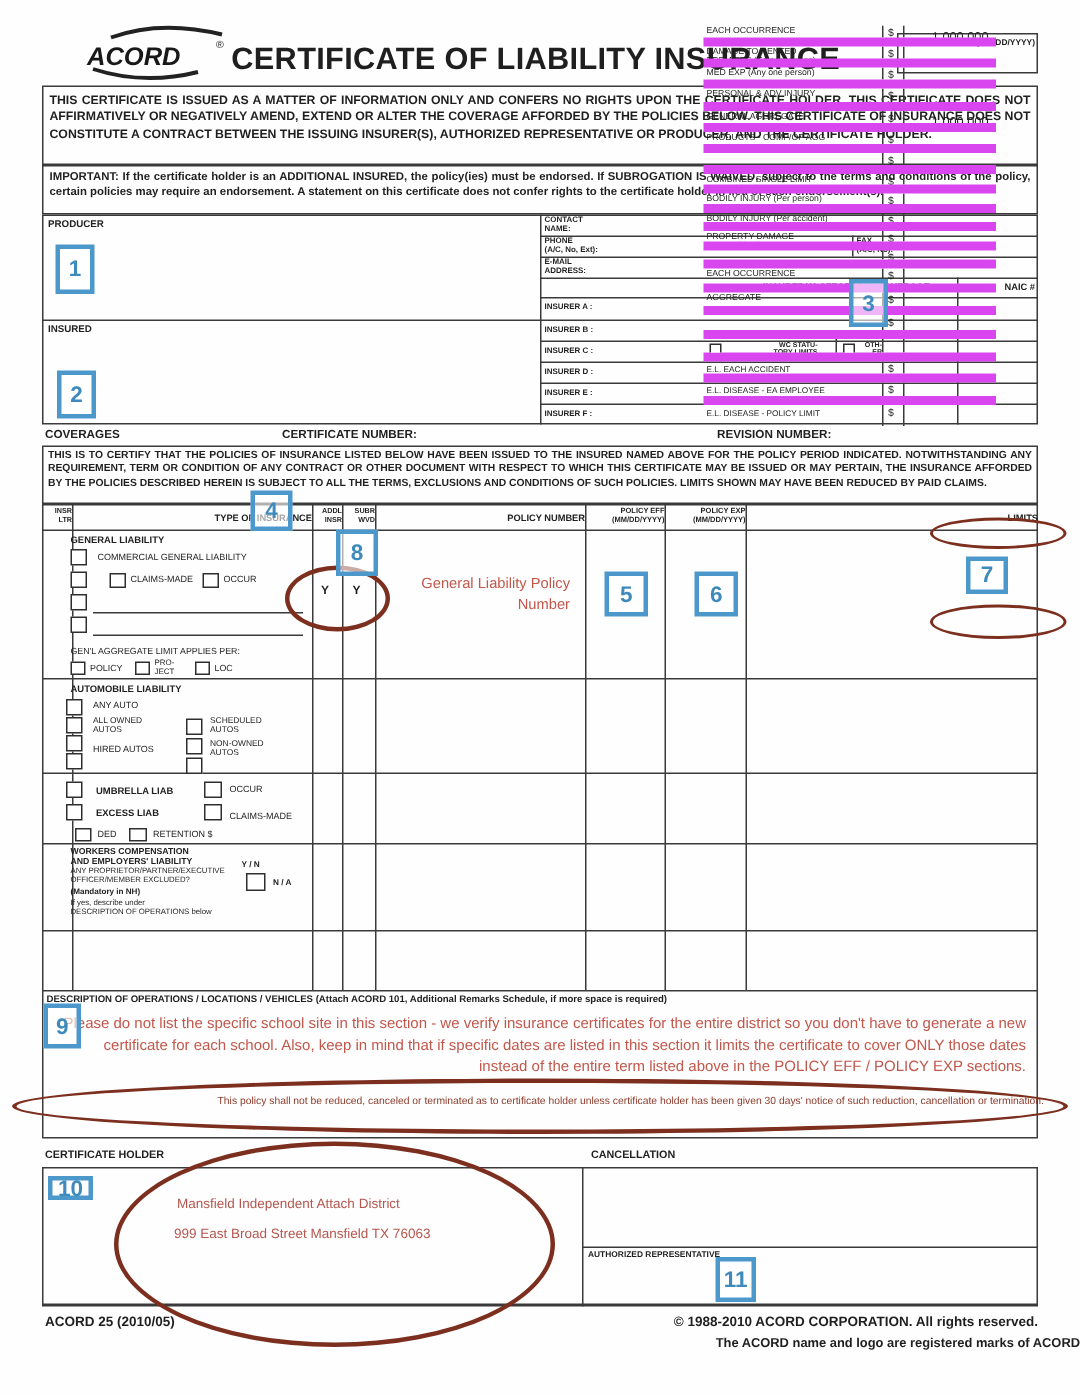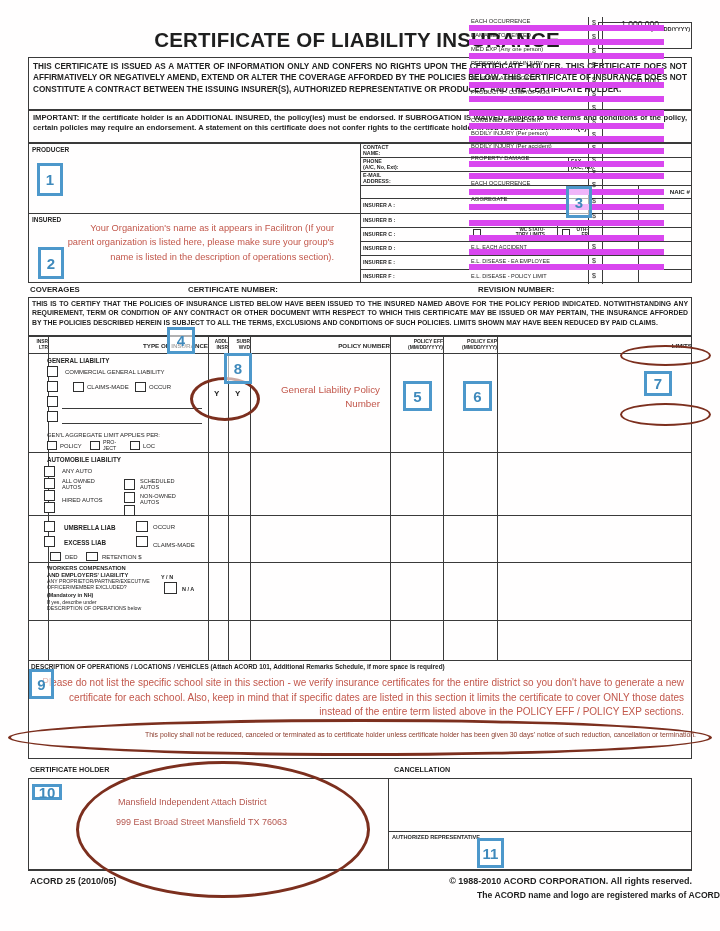--- a/index.html
+++ b/index.html
@@ -27,35 +27,42 @@
   .limrow .ld{width:14px;border-right:1px solid #3a3a3a;font-size:7px;padding:2px 0 0 3px;box-sizing:border-box;}
   .limrow .lv{flex:1;font-size:8.5px;text-align:right;padding:2px 5px 0 0;}
   .lab{font-size:6.5px;font-weight:bold;}
   .slab{font-size:5.3px;font-weight:bold;line-height:1.1;}
 </style>
 </head>
 <body>
 
 <div id="page">
 
+  <div class="abs" style="left:52px;top:16px;width:110px;height:40px;">
+    <svg width="110" height="40" viewBox="0 0 110 40">
+      <path d="M22,9 Q55,-3 96,7" stroke="#222" fill="none" stroke-width="2.6"></path>
+      <path d="M10,30 Q44,41 80,32" stroke="#222" fill="none" stroke-width="2.6"></path>
+      <text x="6" y="27" font-family="Liberation Sans, sans-serif" font-style="italic" font-weight="bold" font-size="17" fill="#181818">ACORD</text>
+      <text x="92" y="16" font-family="Liberation Sans, sans-serif" font-size="7" fill="#181818">®</text>
+    </svg>
+  </div>
   <div class="t b ctr" style="left:150px;top:28px;width:410px;font-size:20.5px;letter-spacing:.2px;">CERTIFICATE OF LIABILITY INSURANCE</div>
   <div class="sec" style="left:598px;top:22px;width:94px;height:27px;border-width:1.5px;"></div>
   <div class="t b ctr" style="left:600px;top:26px;width:90px;font-size:5.6px;">DATE (MM/DD/YYYY)</div>
 
   <div class="sec" style="left:28px;top:57px;width:664px;height:53px;"></div>
   <div class="t b jst" style="left:33px;top:61px;width:654px;font-size:8.2px;line-height:1.38;">THIS CERTIFICATE IS ISSUED AS A MATTER OF INFORMATION ONLY AND CONFERS NO RIGHTS UPON THE CERTIFICATE HOLDER. THIS CERTIFICATE DOES NOT AFFIRMATIVELY OR NEGATIVELY AMEND, EXTEND OR ALTER THE COVERAGE AFFORDED BY THE POLICIES BELOW.  THIS CERTIFICATE OF INSURANCE DOES NOT CONSTITUTE A CONTRACT BETWEEN THE ISSUING INSURER(S), AUTHORIZED REPRESENTATIVE OR PRODUCER, AND THE CERTIFICATE HOLDER.</div>
   <div class="sec" style="left:28px;top:110px;width:664px;height:33px;"></div>
   <div class="t b jst" style="left:33px;top:113px;width:654px;font-size:7.6px;line-height:1.35;">IMPORTANT:  If the certificate holder is an ADDITIONAL INSURED, the policy(ies) must be endorsed.  If SUBROGATION IS WAIVED, subject to the terms and conditions of the policy, certain policies may require an endorsement.  A statement on this certificate does not confer rights to the certificate holder in lieu of such endorsement(s).</div>
 
   <div class="sec" style="left:28px;top:143px;width:664px;height:140px;"></div>
   <div class="vline" style="left:360px;top:143px;height:140px;"></div>
   <div class="t lab" style="left:32px;top:146px;">PRODUCER</div>
   <div class="hline" style="left:28px;top:213px;width:664px;"></div>
   <div class="t lab" style="left:32px;top:216px;">INSURED</div>
-  <div class="t rednote ctr" style="left:62px;top:221px;width:272px;font-size:9.3px;line-height:1.55;z-index:5;">Your Organization's name as it appears in Facilitron (If your parent organization is listed here, please make sure your group's name is listed in the description of operations section).</div>
 
   <div class="t slab pre" style="left:363px;top:145px;">CONTACT
 NAME:</div>
   <div class="hline" style="left:360px;top:157px;width:332px;"></div>
   <div class="t slab pre" style="left:363px;top:159px;">PHONE
 (A/C, No, Ext):</div>
   <div class="vline" style="left:568px;top:157px;height:14px;"></div>
   <div class="t slab pre" style="left:571px;top:159px;">FAX
 (A/C, No):</div>
   <div class="hline" style="left:360px;top:171px;width:332px;"></div>

